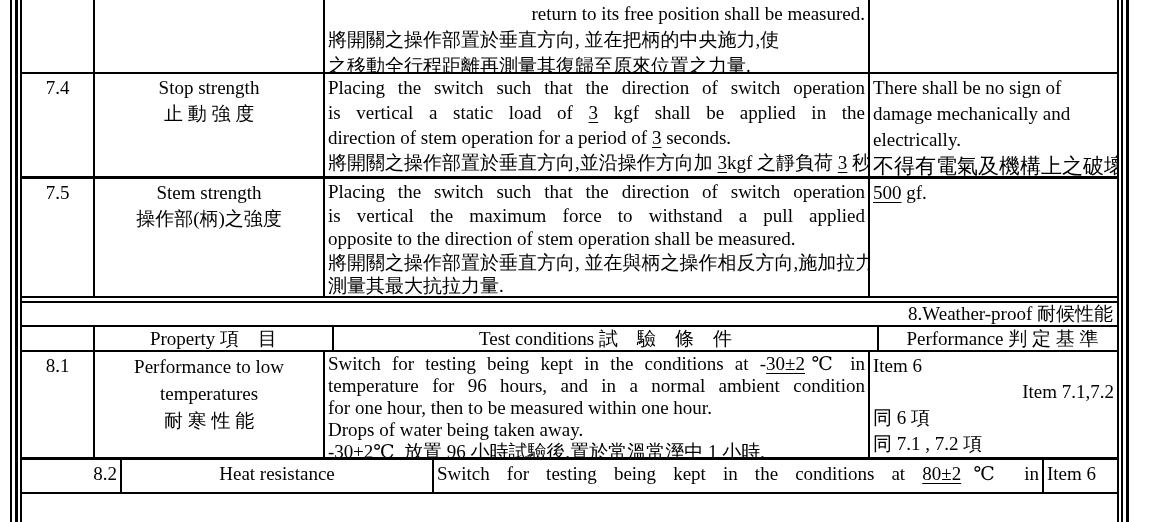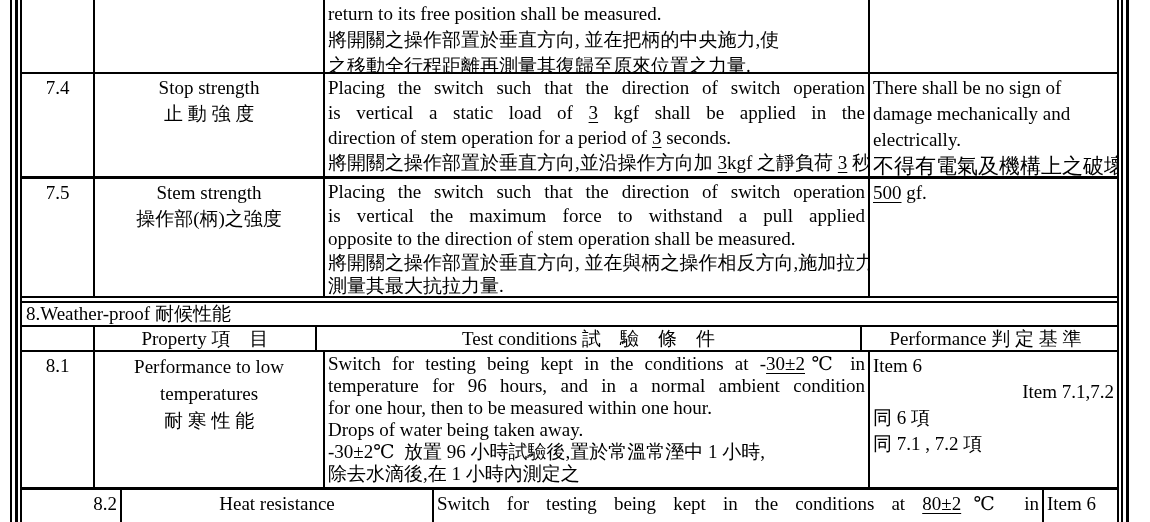--- a/index.html
+++ b/index.html
@@ -22,36 +22,36 @@
   }
   .row{display:flex;box-sizing:border-box;border-bottom:2px solid #000;overflow:hidden;flex:none;}
   .row.thick{border-bottom-width:3px;}
   .gap-row{box-sizing:border-box;border-bottom:2px solid #000;flex:none;}
   .cell{box-sizing:border-box;border-right:2px solid #000;overflow:hidden;padding:1px 3px;flex:none;}
   .cell:last-child{border-right:none;}
   .cell.center{text-align:center;}
   .line{white-space:pre;font-size:19px;}
   .line.just{white-space:normal;text-align:justify;text-align-last:justify;}
   span.u{text-decoration:underline;text-underline-offset:3px;}
-  .section-cell{box-sizing:border-box;width:100%;padding:0 4px;overflow:hidden;}
+  .section-cell{box-sizing:border-box;width:100%;padding:0 4px;overflow:hidden;text-align:right;}
   .section-cell .line{line-height:22px;}
   .hdr .line{line-height:22px;}
 </style>
 </head>
 <body>
 
 <div class="page">
   <div class="vline vl-left-thin"></div>
   <div class="vline vl-left-thick"></div>
   <div class="tbl" id="spec-table">
       <div class="row" style="height: 74px;">
         <div class="cell center" style="width: 73px;"></div>
         <div class="cell center" style="width: 230px;"></div>
         <div class="cell" style="width: 545px;">
-          <div class="line" style="line-height: 26px;"><span>return to its free position shall be measured.</span></div>
+          <div class="line" style="line-height: 26px; text-align: right;"><span>return to its free position shall be measured.</span></div>
           <div class="line" style="line-height: 26px;"><span>將開關之操作部置於垂直方向, 並在把柄的中央施力,使</span></div>
           <div class="line" style="line-height: 26px;"><span>之移動全行程距離再測量其復歸至原來位置之力量.</span></div>
         </div>
         <div class="cell" style="width: 247px;"></div>
       </div>
       <div class="row thick" style="height: 105px;">
         <div class="cell center" style="width: 73px;">
           <div class="line" style="line-height: 26px;"><span>7.4</span></div>
         </div>
         <div class="cell center" style="width: 230px;">
@@ -93,31 +93,31 @@
       <div class="gap-row" style="height: 5px;"></div>
       <div class="row" style="height: 24px;">
         <div class="section-cell">
           <div class="line"><span>8.Weather-proof 耐候性能</span></div>
         </div>
       </div>
       <div class="row hdr" style="height: 25px;">
         <div class="cell center" style="width: 73px;">
           <div class="line"><span></span></div>
         </div>
-        <div class="cell center" style="width: 222px;">
+        <div class="cell center" style="width: 239px;">
           <div class="line"><span>Property 項　目</span></div>
         </div>
         <div class="cell center" style="width: 545px;">
           <div class="line"><span>Test conditions 試　驗　條　件</span></div>
         </div>
         <div class="cell center" style="width: 247px;">
           <div class="line"><span>Performance 判 定 基 準</span></div>
         </div>
       </div>
-      <div class="row thick" style="height: 138px;">
+      <div class="row thick" style="height: 108px;">
         <div class="cell center" style="width: 73px;">
           <div class="line" style="line-height: 26px;"><span>8.1</span></div>
         </div>
         <div class="cell center" style="width: 230px;">
           <div class="line" style="line-height: 27px;"><span>Performance to low</span></div>
           <div class="line" style="line-height: 27px;"><span>temperatures</span></div>
           <div class="line" style="line-height: 27px;"><span>耐 寒 性 能</span></div>
         </div>
         <div class="cell" style="width: 545px;">
           <div class="line just" style="line-height: 22px;"><span>Switch for testing being kept in the conditions at -</span><span class="u">30±2</span><span>℃ in</span></div>

